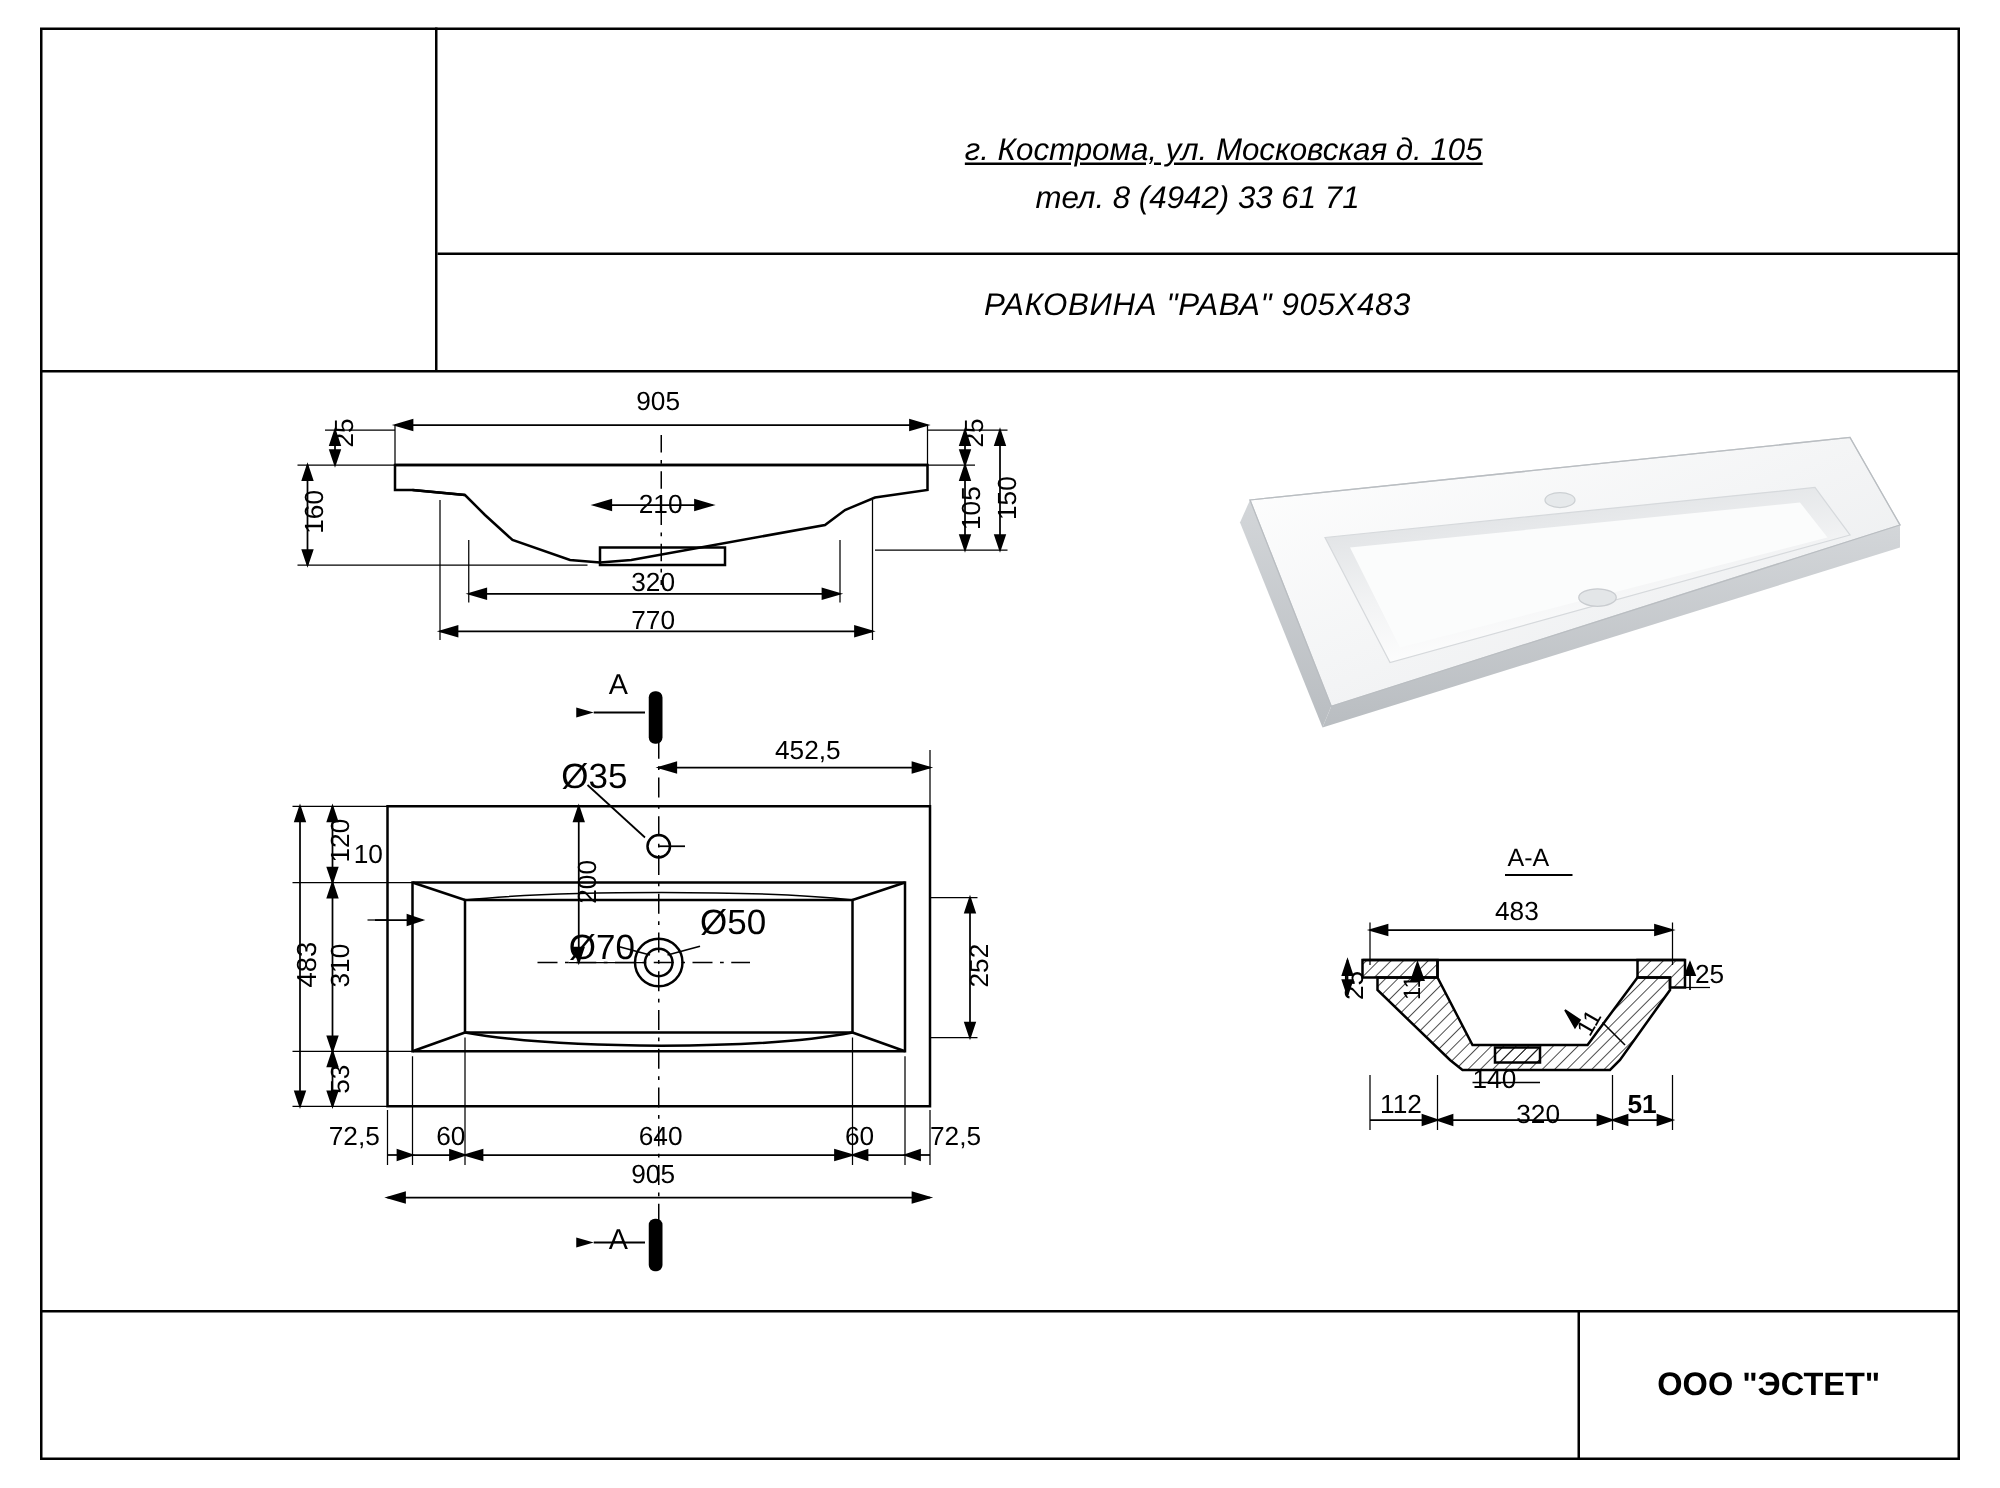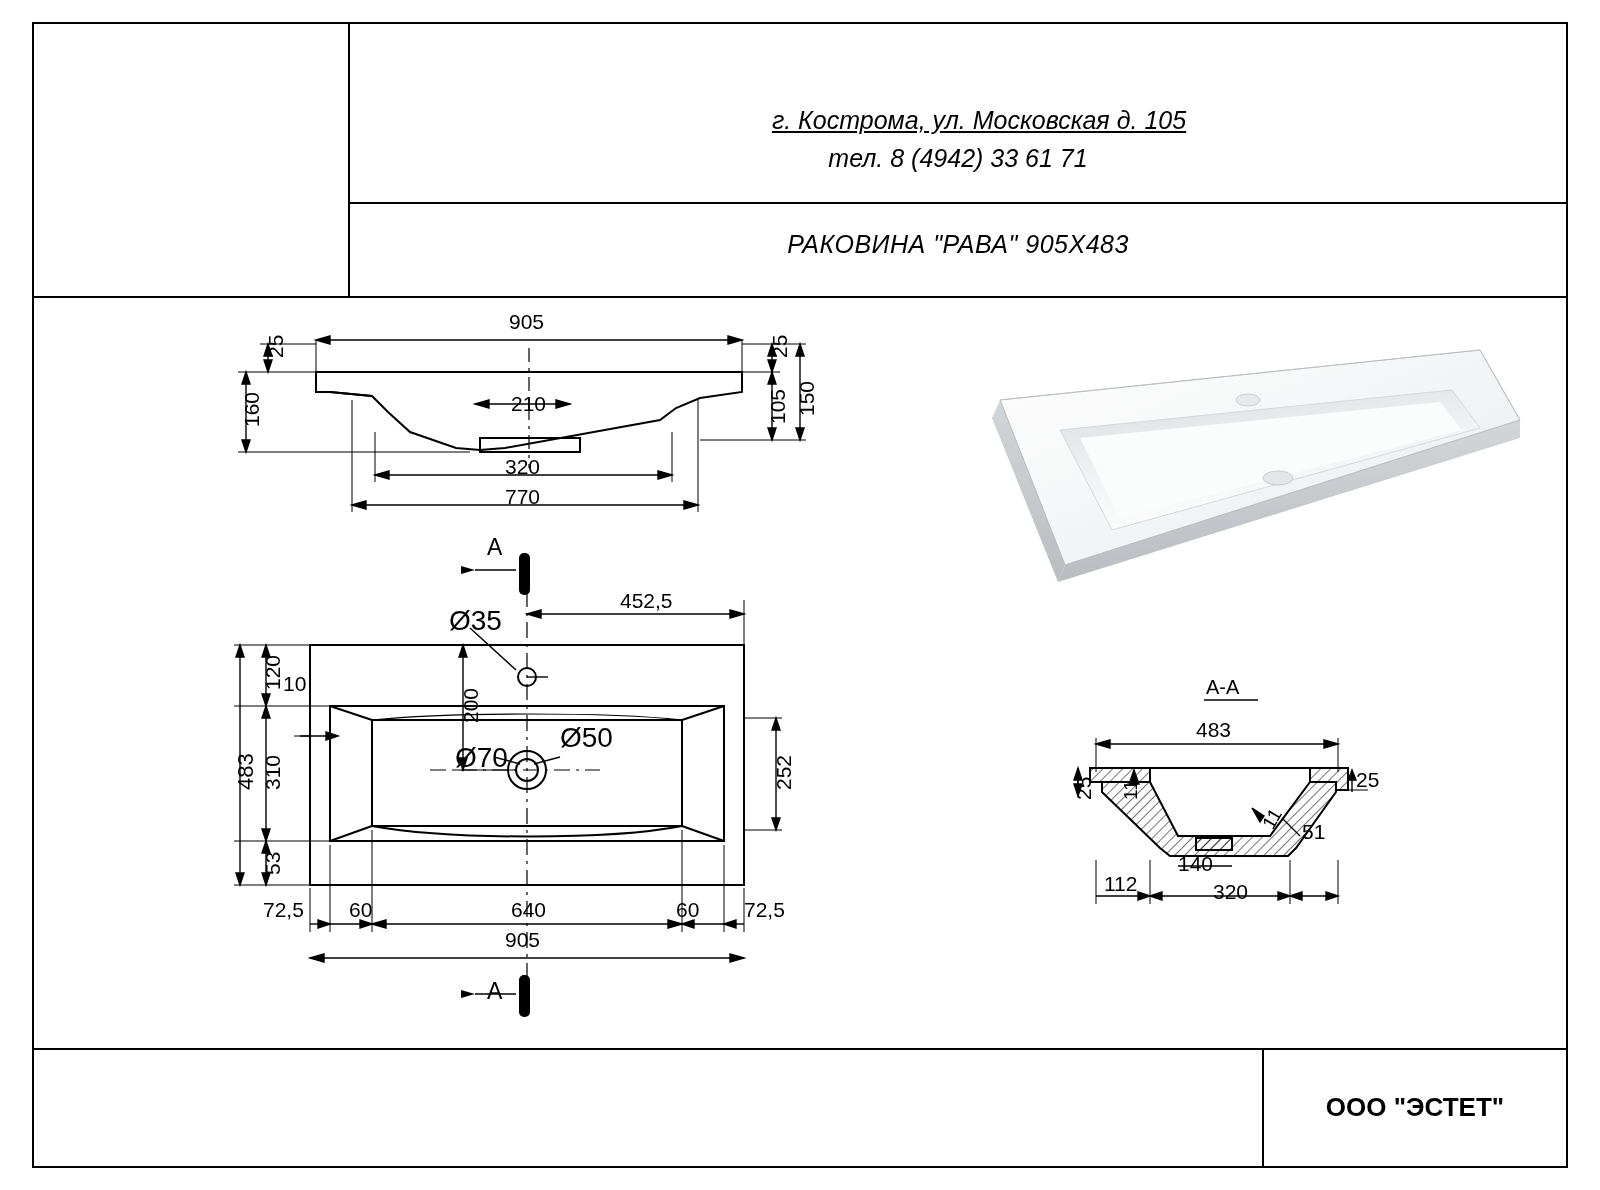--- a/index.html
+++ b/index.html
@@ -345,21 +345,21 @@
   </svg>
   <div class="lbl" style="left:1206px;top:676px;font-size:20px;">A-A</div>
   <div class="dim" style="left:1196px;top:718px;">483</div>
   <div class="dimv" style="left:1072px;top:800px;transform:rotate(-90deg);">25</div>
   <div class="dimv" style="left:1120px;top:800px;transform:rotate(-90deg);font-size:19px;">11</div>
   <div class="dim" style="left:1356px;top:768px;">25</div>
   <div class="dimv" style="left:1258px;top:822px;transform:rotate(-60deg);font-size:19px;">11</div>
   <div class="dim" style="left:1178px;top:852px;">140</div>
   <div class="dim" style="left:1104px;top:872px;">112</div>
   <div class="dim" style="left:1213px;top:880px;">320</div>
-  <div class="dim" style="left:1302px;top:820px;">51</div>
+  <div class="dim" style="left:1302px;top:872px;font-weight:bold;">51</div>
 
   <div id="footer-main">
   </div>
   <div id="footer-company">
     <span>ООО "ЭСТЕТ"</span>
   </div>
 
 </div>
 
 </body></html>

